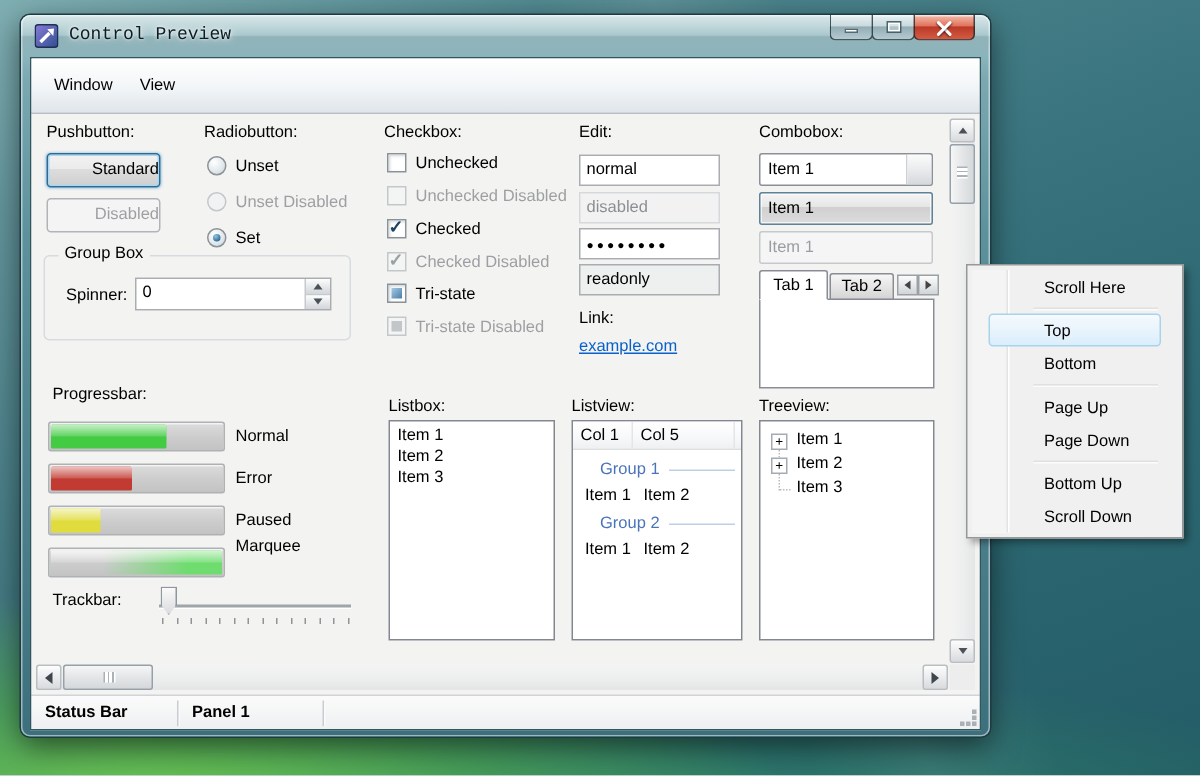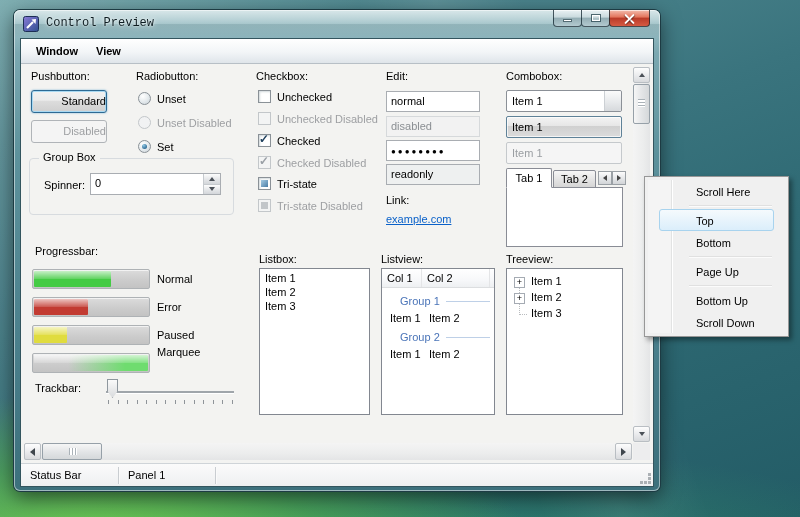--- a/index.html
+++ b/index.html
@@ -37,22 +37,22 @@
   .glyph-close { position:relative; width:11px; height:11px; }
   .glyph-close i { position:absolute; left:-1px; top:5px; width:13px; height:2px; background:#fff; border-radius:1px;
     box-shadow:0 1px 1px rgba(0,0,0,.4); }
   .glyph-close i:first-child { transform:rotate(45deg); }
   .glyph-close i:last-child { transform:rotate(-45deg); }
 
   .inner { position:absolute; left:6px; right:6px; top:28px; bottom:4px; border:1px solid #33555e;
     background:#f3f3f1; display:flex; flex-direction:column; }
 
   
-  .menubar { height:25px; background:linear-gradient(#ffffff,#f2f5f7 55%,#dfe5ea); border-bottom:1px solid #b7bfc6;
-    display:flex; align-items:center; padding-left:6px;font-weight:bold; }
+  .menubar { height:37px; background:linear-gradient(#ffffff,#f2f5f7 55%,#dfe5ea); border-bottom:1px solid #b7bfc6;
+    display:flex; align-items:center; padding-left:6px; }
   .menu-item { padding:0 9px; line-height:18px; }
 
   
   .client { position:relative; flex:1; background:#f3f3f1; overflow:hidden; }
   .lbl { position:absolute; white-space:nowrap; }
 
   
   .btn { position:absolute; width:76px; height:23px; border:1px solid #707070; border-radius:3px;
     background:linear-gradient(#f2f2f2,#ebebeb 45%,#dddddd 46%,#cfcfcf); text-align:right; line-height:21px; }
   .btn.focused { border-color:#2d6a94; box-shadow:inset 0 0 0 1px #a9d9f2, 0 0 2px rgba(61,149,204,.7); }
@@ -175,21 +175,21 @@
   .vscroll .grip-lines { position:absolute; left:4px; right:4px; top:14px; height:8px;
     background:repeating-linear-gradient(to bottom,#aab2b8 0 1px,#ffffff 1px 3px); }
   .hscroll .sb-thumb { top:0; height:17px; left:18px; width:60px; background:linear-gradient(#f6f6f6,#e2e4e6 55%,#d5d8da); }
   .hscroll .grip-lines { position:absolute; top:4px; bottom:4px; left:26px; width:8px;
     background:repeating-linear-gradient(to right,#aab2b8 0 1px,#ffffff 1px 3px); }
   .sb-corner { position:absolute; right:3px; bottom:3px; width:17px; height:17px; background:#ededee; }
 
   
   .statusbar { height:23px; border-top:1px solid #cfd4d8; background:linear-gradient(#fbfbfb,#eef0f1);
     display:flex; align-items:center; position:relative; }
-  .sb-text { padding-left:9px; }
+  .sb-text { padding-left:9px;font-weight:bold; }
   .sb-text.p1 { width:97px; }
   .sb-text.p2 { width:96px; }
   .sb-sep { width:1px; height:17px; background:#c9cdd1; box-shadow:1px 0 0 #fafafa; }
   .grip { position:absolute; right:2px; bottom:2px; width:3px; height:3px; background:#9aa0a5;
     box-shadow:-4px 0 #c9751f00, 0 -4px #9aa0a5, -4px 0 #9aa0a5, -4px -4px #fdfdfd00, -8px 0 #9aa0a5, 0 -8px #9aa0a5; opacity:.8; }
 
   
   .ctxmenu { position:absolute; left:644px; top:176px; width:145px; background:#f0f0f0; border:1px solid #979797;
     box-shadow:3px 3px 5px rgba(0,0,0,.4); padding:3px 14px; z-index:50; }
   .ctx-gutter { position:absolute; left:3px; top:3px; bottom:3px; width:24px; background:#f4f4f4;
@@ -386,21 +386,21 @@
         <div class="panelbox listbox">
           <div class="lb-item">Item 1</div>
           <div class="lb-item">Item 2</div>
           <div class="lb-item">Item 3</div>
         </div>
 
         <span class="lbl" style="left:360px;top:189px">Listview:</span>
         <div class="panelbox listview">
           <div class="lv-header">
             <div class="lv-col c1">Col 1</div>
-            <div class="lv-col c2">Col 2</div>
+            <div class="lv-col c2">Col 5</div>
           </div>
           <div class="lv-group">
             <span class="gname">Group 1</span>
               <span class="gline"></span>
           </div>
           <div class="lv-row">
             <span class="lv-cell c1">Item 1</span>
             <span class="lv-cell c2">Item 2</span>
           </div>
           <div class="lv-group">
@@ -458,17 +458,18 @@
   </div>
 
   <div class="ctxmenu">
     <div class="ctx-gutter"></div>
     <div class="ctx-item">Scroll Here</div>
     <div class="ctx-sep"></div>
     <div class="ctx-item hl">Top</div>
     <div class="ctx-item">Bottom</div>
     <div class="ctx-sep"></div>
     <div class="ctx-item">Page Up</div>
+    <div class="ctx-item">Page Down</div>
     <div class="ctx-sep"></div>
     <div class="ctx-item">Bottom Up</div>
     <div class="ctx-item">Scroll Down</div>
   </div>
 </div>
 
 </body></html>

